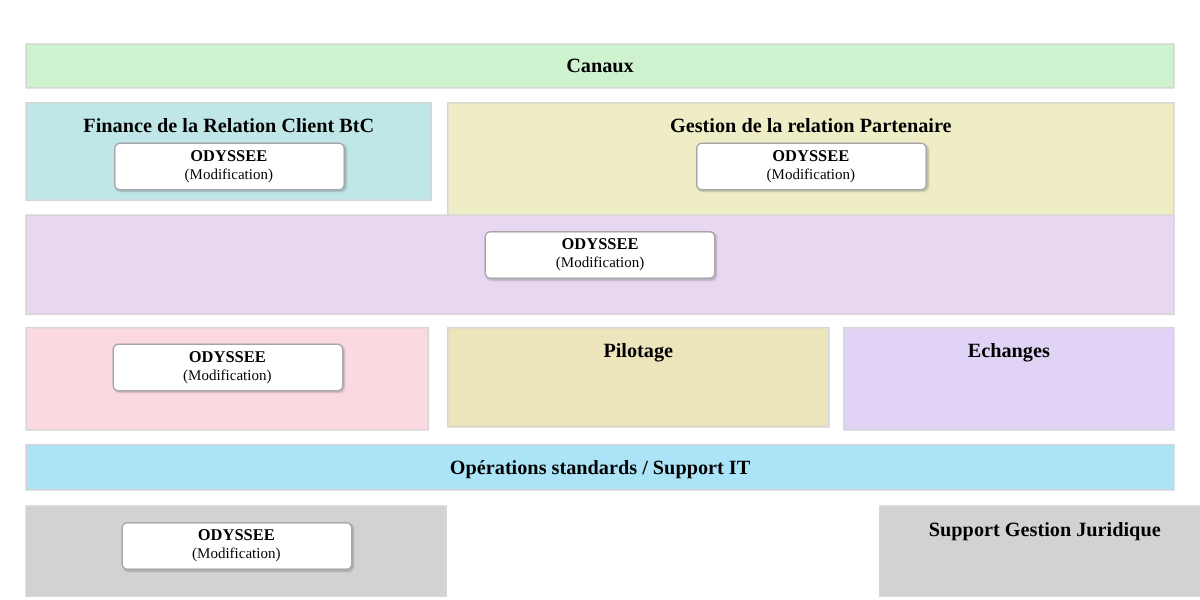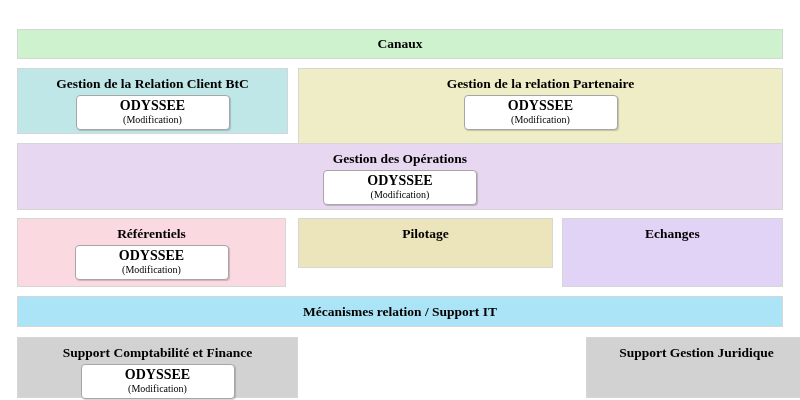--- a/index.html
+++ b/index.html
@@ -31,99 +31,96 @@
     width:154px;
     margin:3px auto 0 auto;
     background:#ffffff;
     border:1px solid #a6a6a6;
     border-radius:4px;
     box-shadow:1px 1px 1px rgba(0,0,0,0.18);
     padding:2px 0 3px 0;
   }
   .appbox .appname{
     font-weight:bold;
-    font-size:14px;
+    font-size:11px;
     color:#000000;
     line-height:1.2;
     display:block;
   }
   .appbox .appstatus{
     font-size:10px;
     color:#000000;
     line-height:1.2;
     display:block;
   }
   
   #b-canaux      {left:17px;  top:29px;  width:766px; height:30px;}
   #b-crm-btc     {left:17px;  top:68px;  width:271px; height:66px;}
   #b-partenaire  {left:298px; top:68px;  width:485px; height:82px;}
   #b-operations  {left:17px;  top:143px; width:766px; height:67px;}
   #b-referentiels{left:17px;  top:218px; width:269px; height:69px;}
-  #b-pilotage    {left:298px; top:218px; width:255px; height:50px;}
+  #b-pilotage    {left:298px; top:218px; width:255px; height:67px;}
   #b-echanges    {left:562px; top:218px; width:221px; height:69px;}
   #b-support-it  {left:17px;  top:296px; width:766px; height:31px;}
   #b-compta      {left:17px;  top:337px; width:281px; height:61px;}
   #b-conformite  {left:307px; top:337px; width:236px; height:61px;}
   #b-juridique   {left:562px; top:337px; width:221px; height:61px;}
 </style>
 </head>
 <body>
 
 <div class="canvas">
 
   <div id="b-canaux" class="block banner" style="background-color: rgb(205, 242, 205);">
     <div class="title">Canaux</div>
   </div>
 
   <div id="b-crm-btc" class="block tall" style="background-color: rgb(192, 231, 231);">
-    <div class="title">Gestion de la Relation Client BtC</div>
+    <div class="title">Finance de la Relation Client BtC</div>
     <div class="appbox">
       <span class="appname">ODYSSEE</span>
       <span class="appstatus">(Modification)</span>
     </div>
   </div>
 
   <div id="b-partenaire" class="block tall" style="background-color: rgb(238, 237, 197);">
     <div class="title">Gestion de la relation Partenaire</div>
     <div class="appbox">
       <span class="appname">ODYSSEE</span>
       <span class="appstatus">(Modification)</span>
     </div>
   </div>
 
   <div id="b-operations" class="block tall" style="background-color: rgb(231, 215, 240);">
-    <div class="title">Gestion des Opérations</div>
     <div class="appbox">
       <span class="appname">ODYSSEE</span>
       <span class="appstatus">(Modification)</span>
     </div>
   </div>
 
   <div id="b-referentiels" class="block tall" style="background-color: rgb(251, 217, 225);">
-    <div class="title">Référentiels</div>
     <div class="appbox">
       <span class="appname">ODYSSEE</span>
       <span class="appstatus">(Modification)</span>
     </div>
   </div>
 
   <div id="b-pilotage" class="block tall" style="background-color: rgb(236, 228, 186);">
     <div class="title">Pilotage</div>
   </div>
 
   <div id="b-echanges" class="block tall" style="background-color: rgb(224, 211, 245);">
     <div class="title">Echanges</div>
   </div>
 
   <div id="b-support-it" class="block banner" style="background-color: rgb(171, 228, 247);">
-    <div class="title">Mécanismes relation / Support IT</div>
+    <div class="title">Opérations standards / Support IT</div>
   </div>
 
   <div id="b-compta" class="block tall" style="background-color: rgb(210, 210, 210);">
-    <div class="title">Support Comptabilité et Finance</div>
     <div class="appbox">
       <span class="appname">ODYSSEE</span>
       <span class="appstatus">(Modification)</span>
     </div>
   </div>
 
 
   <div id="b-juridique" class="block tall" style="background-color: rgb(210, 210, 210); margin-left: 24px;">
     <div class="title">Support Gestion Juridique</div>
   </div>

